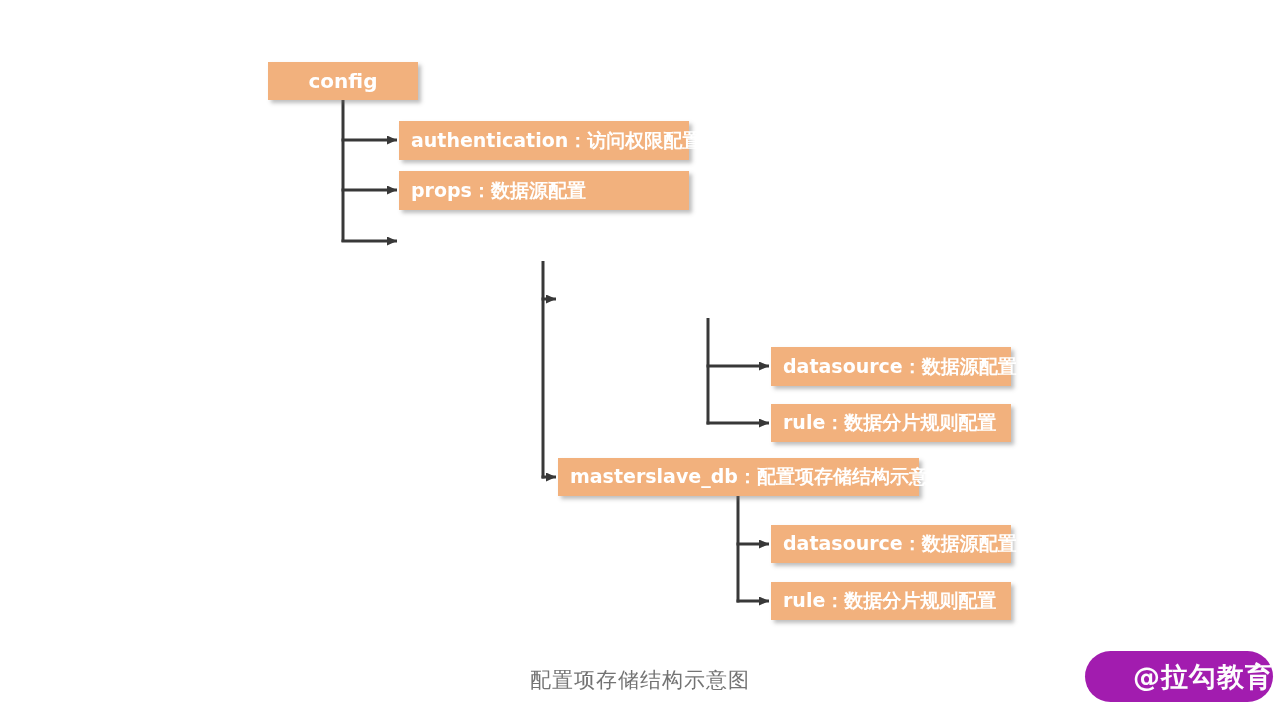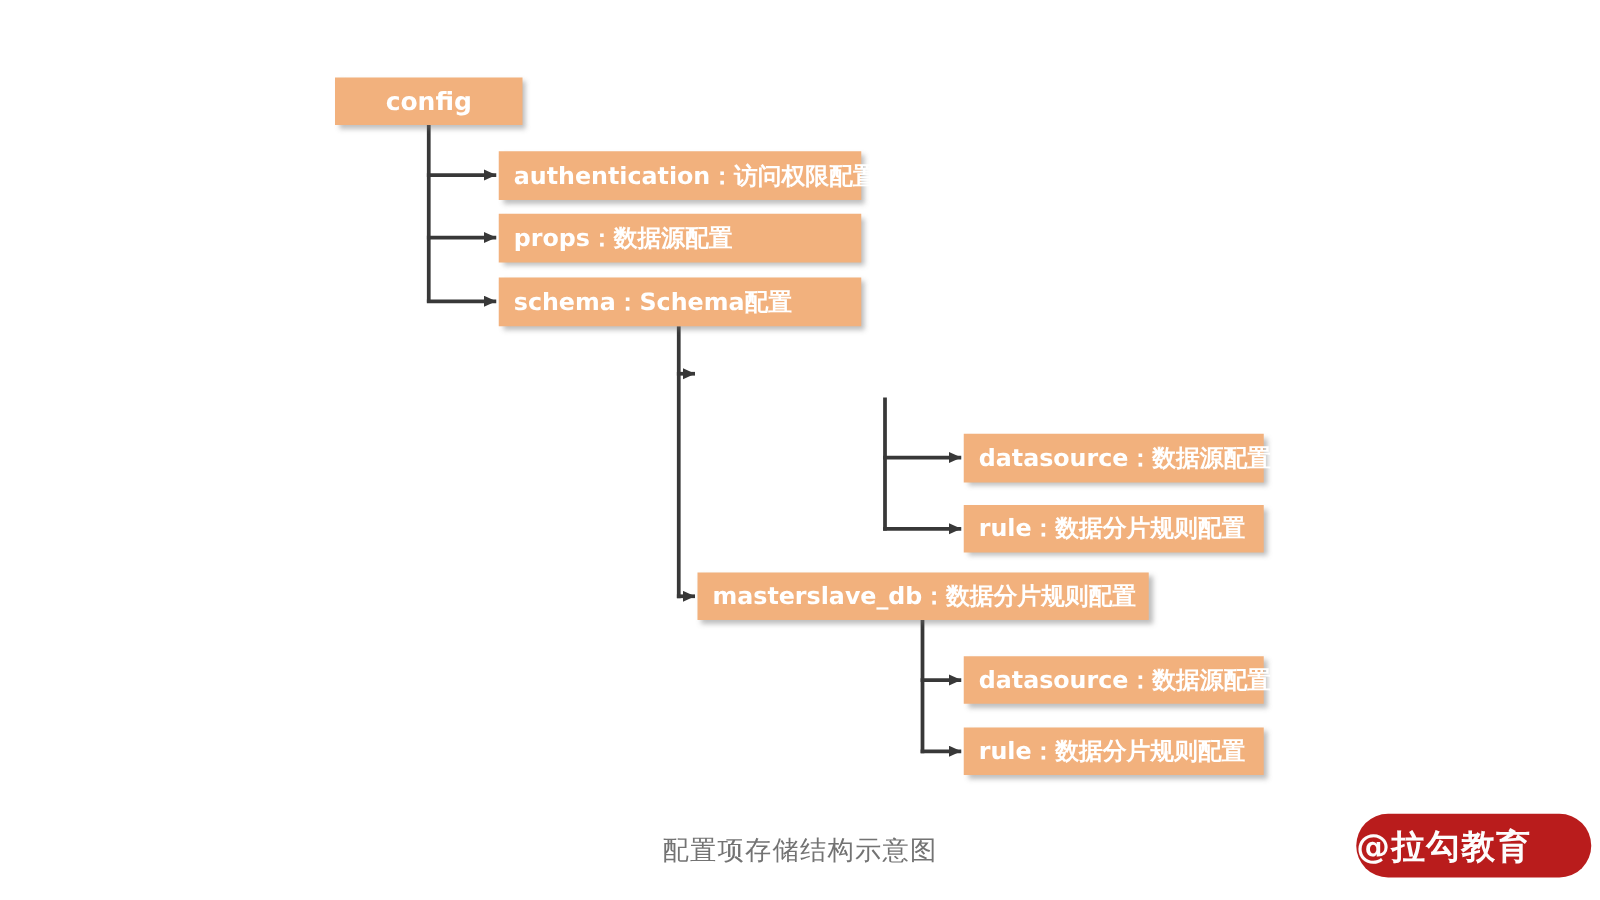--- a/index.html
+++ b/index.html
@@ -58,25 +58,25 @@
     color: #737373;
     font-size: 21px;
     letter-spacing: 1px;
   }
   .watermark {
     position: absolute;
     left: 1085px;
     top: 651px;
     width: 188px;
     height: 51px;
-    background: #b91c1c;
+    background: #a21caf;
     border-radius: 26px;
     display: flex;
     align-items: center;
-    justify-content: flex-start;
+    justify-content: flex-end;
     color: #FDFDFD;
     font-size: 27px;
     font-weight: bold;
     letter-spacing: 1px;
   }
 </style>
 </head>
 <body>
 
 <div class="canvas">
@@ -111,35 +111,32 @@
   </div>
 
   <div class="node" id="node-authentication">
     <span>authentication：访问权限配置</span>
   </div>
 
   <div class="node" id="node-props">
     <span>props：数据源配置</span>
   </div>
 
-  <div class="node" id="node-schema">
-    <span>schema：Schema配置</span>
-  </div>
 
 
   <div class="node" id="node-sharding-ds">
     <span>datasource：数据源配置</span>
   </div>
 
   <div class="node" id="node-sharding-rule">
     <span>rule：数据分片规则配置</span>
   </div>
 
   <div class="node" id="node-masterslave">
-    <span>masterslave_db：数据分片规则配置</span>
+    <span>masterslave_db：配置项存储结构示意图</span>
   </div>
 
   <div class="node" id="node-masterslave-ds">
     <span>datasource：数据源配置</span>
   </div>
 
   <div class="node" id="node-masterslave-rule">
     <span>rule：数据分片规则配置</span>
   </div>
 

